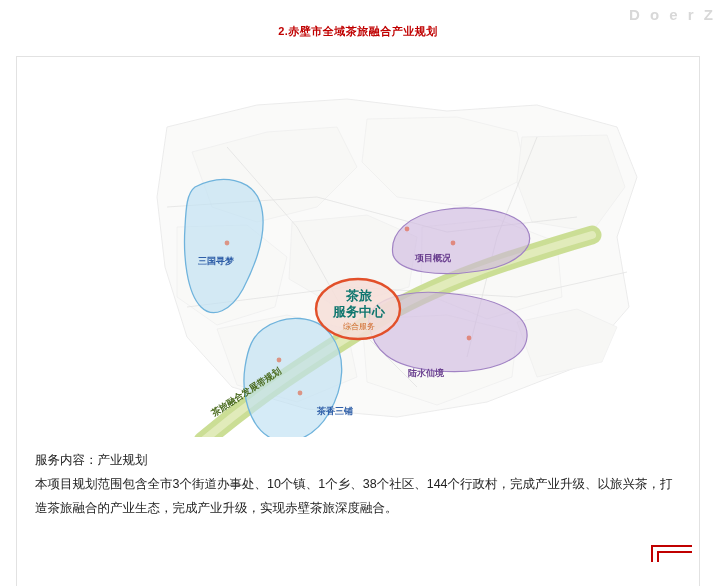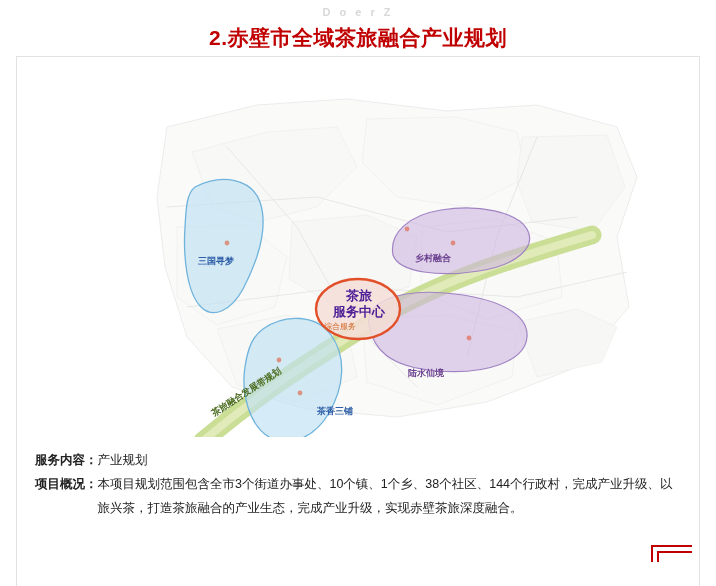--- a/index.html
+++ b/index.html
@@ -12,34 +12,34 @@
     background: #ffffff;
     font-family: "Liberation Sans", sans-serif;
     position: relative;
     overflow: hidden;
   }
   .watermark {
     position: absolute;
     top: 6px;
     left: 0;
     width: 716px;
+    text-align: right;
+    font-size: 15px;
+    letter-spacing: 3px;
+    color: #d8d8d8;
+    font-weight: bold;
+    user-select: none;
+  }
+  .page-title {
+    position: absolute;
+    top: 24px;
+    left: 0;
+    width: 716px;
     text-align: center;
     font-size: 11px;
-    letter-spacing: 3px;
-    color: #d8d8d8;
-    font-weight: bold;
-    user-select: none;
-  }
-  .page-title {
-    position: absolute;
-    top: 24px;
-    left: 0;
-    width: 716px;
-    text-align: center;
-    font-size: 21px;
     font-weight: bold;
     color: #c00000;
     letter-spacing: 0.5px;
   }
   .card {
     position: absolute;
     left: 16px;
     top: 56px;
     width: 684px;
     height: 536px;
@@ -90,29 +90,30 @@
     margin-left: 28px;
   }
   .lbl-center {
     position: absolute;
     left: 307px;
     top: 231px;
     width: 70px;
     text-align: center;
     font-size: 13px;
     font-weight: bold;
-    color: #4c1d95;
+    color: #0f766e;
     line-height: 1.25;
     user-select: none;
   }
   .lbl-center-sub {
     position: absolute;
     left: 307px;
     top: 264px;
     width: 70px;
+    text-align: center;
     font-size: 8px;
     color: #d06a2a;
     user-select: none;
   }
   .lbl-belt {
     position: absolute;
     left: 192px;
     top: 352px;
     font-size: 9px;
     font-weight: bold;
@@ -127,21 +128,21 @@
     left: 18px;
     top: 392px;
     width: 646px;
   }
   .line {
     font-size: 12.5px;
     color: #222222;
     line-height: 1.9;
   }
   .line .lead {
-    font-weight: bold;
+    font-weight: normal;
   }
   .para {
     display: flex;
     font-size: 12.5px;
     color: #222222;
     line-height: 1.9;
   }
   .para .lead {
     font-weight: bold;
     white-space: nowrap;
@@ -209,39 +210,38 @@
         <circle cx="262" cy="303" r="2.4"></circle>
         <circle cx="283" cy="336" r="2.4"></circle>
         <circle cx="210" cy="186" r="2.4"></circle>
         <circle cx="436" cy="186" r="2.4"></circle>
         <circle cx="452" cy="281" r="2.4"></circle>
         <circle cx="390" cy="172" r="2.4"></circle>
       </g>
     </svg>
 
     <div class="map-label lbl-sanguo">三国寻梦</div>
-    <div class="map-label lbl-xiangcun">乡村融合</div>
+    <div class="map-label lbl-xiangcun">项目概况</div>
     <div class="map-label lbl-luxi">陆水仙境</div>
     <div class="map-label lbl-chaxiang">茶香三铺</div>
 
     <div class="lbl-center">
       <div>茶旅</div>
       <div>服务中心</div>
     </div>
     <div class="lbl-center-sub">综合服务</div>
 
     <div class="lbl-belt">茶旅融合发展带规划</div>
   </div>
 
   <div class="text-block">
     <div class="line">
       <span class="lead">服务内容：</span><span>产业规划</span>
     </div>
     <div class="para">
-      <span class="lead">项目概况：</span>
       <span class="body">本项目规划范围包含全市3个街道办事处、10个镇、1个乡、38个社区、144个行政村，完成产业升级、以旅兴茶，打造茶旅融合的产业生态，完成产业升级，实现赤壁茶旅深度融合。</span>
     </div>
   </div>
 </div>
 
 <svg class="corner-mark" viewBox="0 0 44 22">
   <path d="M2 20 L2 4 L42 4" fill="none" stroke="#c00000" stroke-width="2"></path>
   <path d="M8 20 L8 10 L42 10" fill="none" stroke="#c00000" stroke-width="2"></path>
 </svg>
 

